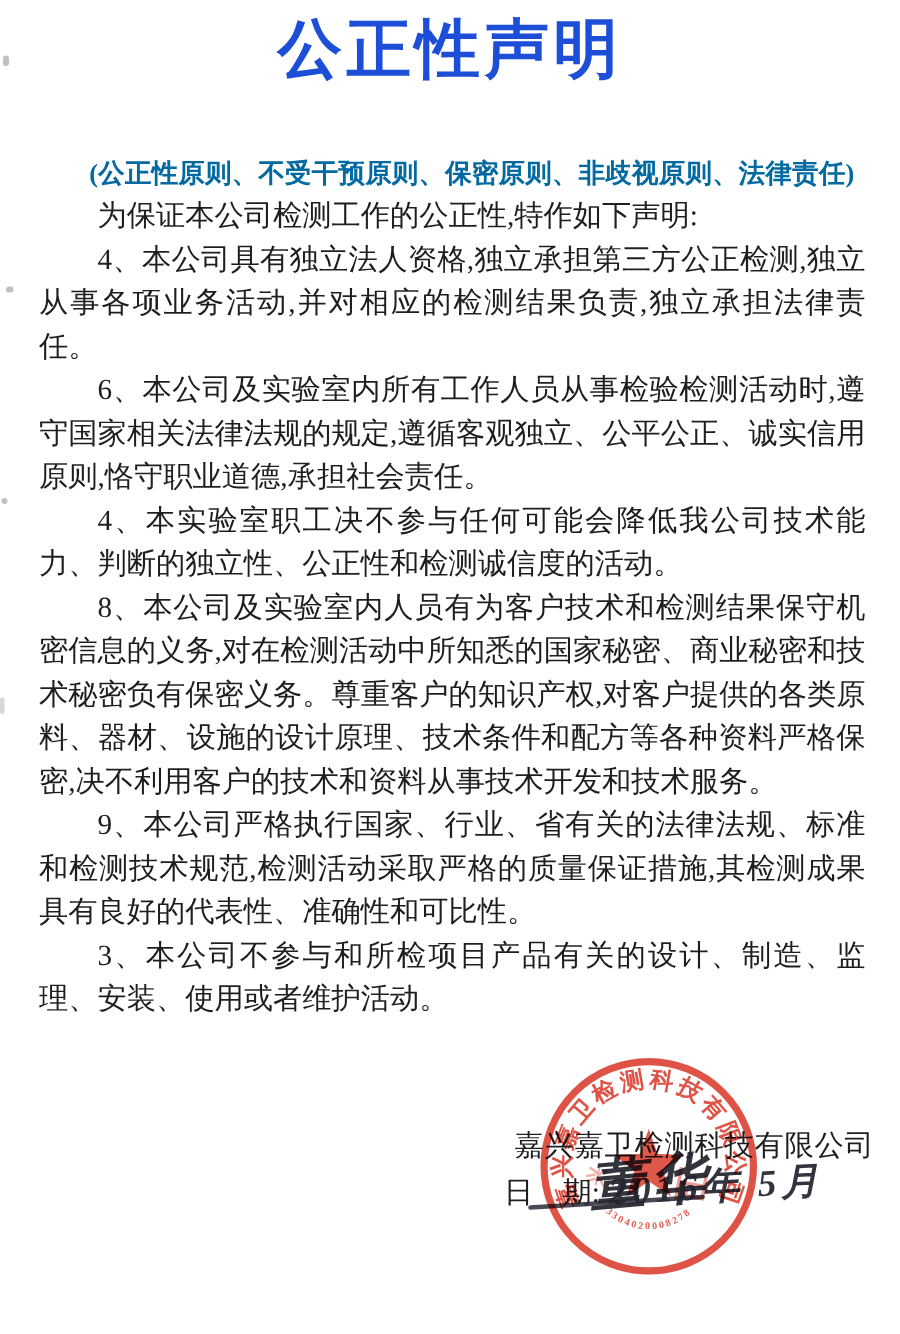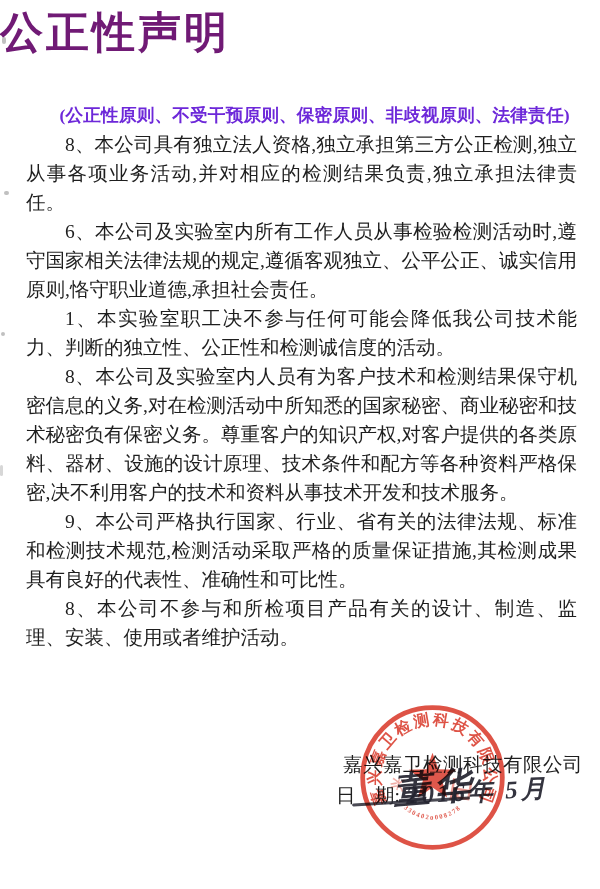--- a/index.html
+++ b/index.html
@@ -11,39 +11,39 @@
   }
   .page {
     position: relative;
     width: 600px; height: 889px;
     background: #ffffff;
     color: #1b1b1b;
   }
   .doc-title {
     position: absolute;
     top: 4px; left: 0; right: 0;
-    text-align: left;
+    text-align: center;
     font-size: 43px;
     font-weight: bold;
     letter-spacing: 3px;
-    color: #701a75;
+    color: #1d4ed8;
   }
   .body-text {
     position: absolute;
     top: 101px; left: 26px; right: 23px;
     font-size: 19.5px;
     line-height: 29px;
     text-align: justify;
     color: #1e1e1e;
   }
   .principles {
     font-weight: bold;
     font-size: 17.6px;
     text-indent: 1.9em;
-    color: #6d28d9;
+    color: #0369a1;
     letter-spacing: 0.2px;
   }
   .para { text-indent: 2em; }
   .sig-block {
     position: absolute;
     left: 336px; top: 750px;
     width: 252px;
     font-size: 19.5px;
     line-height: 29.3px;
     color: #1e1e1e;
@@ -100,26 +100,27 @@
 </style>
 </head>
 <body>
 
 <div class="page">
 
   <div class="doc-title">公正性声明</div>
 
   <div class="body-text">
     <div class="principles">(公正性原则、不受干预原则、保密原则、非歧视原则、法律责任)</div>
-    <div class="para">8、本公司具有独立法人资格,独立承担第三方公正检测,独立从事各项业务活动,并对相应的检测结果负责,独立承担法律责任。</div>
+    <div class="para">为保证本公司检测工作的公正性,特作如下声明:</div>
+    <div class="para">4、本公司具有独立法人资格,独立承担第三方公正检测,独立从事各项业务活动,并对相应的检测结果负责,独立承担法律责任。</div>
     <div class="para">6、本公司及实验室内所有工作人员从事检验检测活动时,遵守国家相关法律法规的规定,遵循客观独立、公平公正、诚实信用原则,恪守职业道德,承担社会责任。</div>
-    <div class="para">1、本实验室职工决不参与任何可能会降低我公司技术能力、判断的独立性、公正性和检测诚信度的活动。</div>
+    <div class="para">4、本实验室职工决不参与任何可能会降低我公司技术能力、判断的独立性、公正性和检测诚信度的活动。</div>
     <div class="para">8、本公司及实验室内人员有为客户技术和检测结果保守机密信息的义务,对在检测活动中所知悉的国家秘密、商业秘密和技术秘密负有保密义务。尊重客户的知识产权,对客户提供的各类原料、器材、设施的设计原理、技术条件和配方等各种资料严格保密,决不利用客户的技术和资料从事技术开发和技术服务。</div>
     <div class="para">9、本公司严格执行国家、行业、省有关的法律法规、标准和检测技术规范,检测活动采取严格的质量保证措施,其检测成果具有良好的代表性、准确性和可比性。</div>
-    <div class="para">8、本公司不参与和所检项目产品有关的设计、制造、监理、安装、使用或者维护活动。</div>
+    <div class="para">3、本公司不参与和所检项目产品有关的设计、制造、监理、安装、使用或者维护活动。</div>
   </div>
 
   <div class="sig-block">
     <div class="sig-company">嘉兴嘉卫检测科技有限公司</div>
     <div>
       <span>日　期:</span><span class="handwriting-date">2016年  5月</span>
     </div>
   </div>
 
   <div class="pen-stroke"></div>

